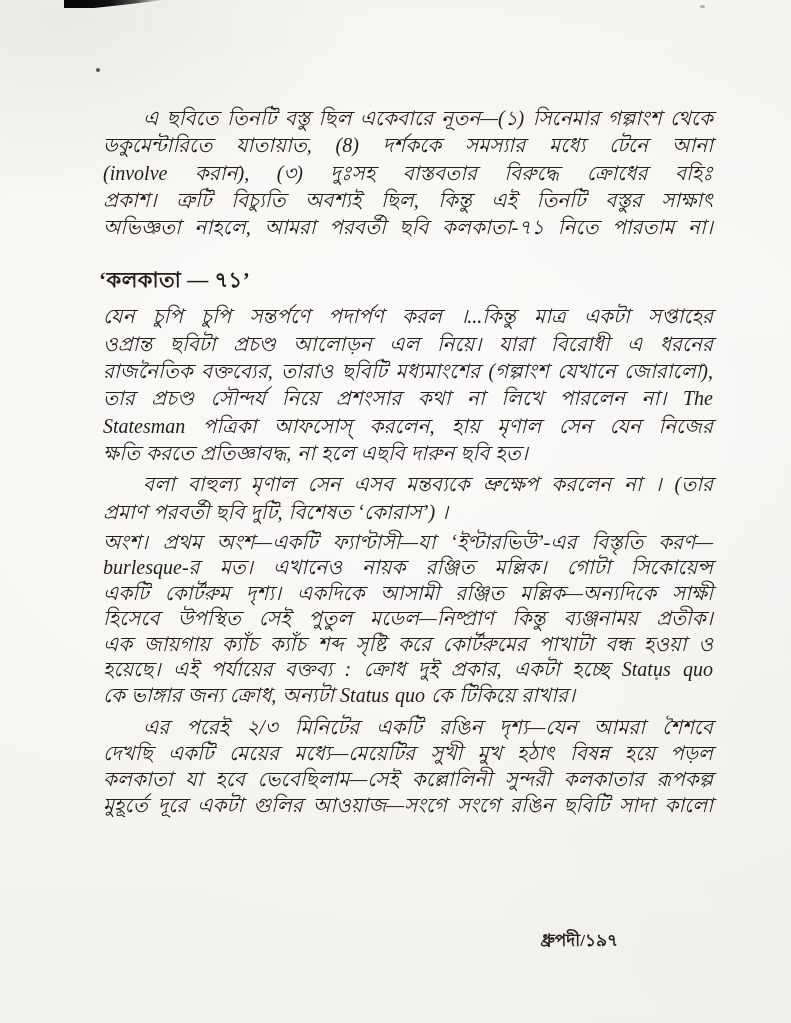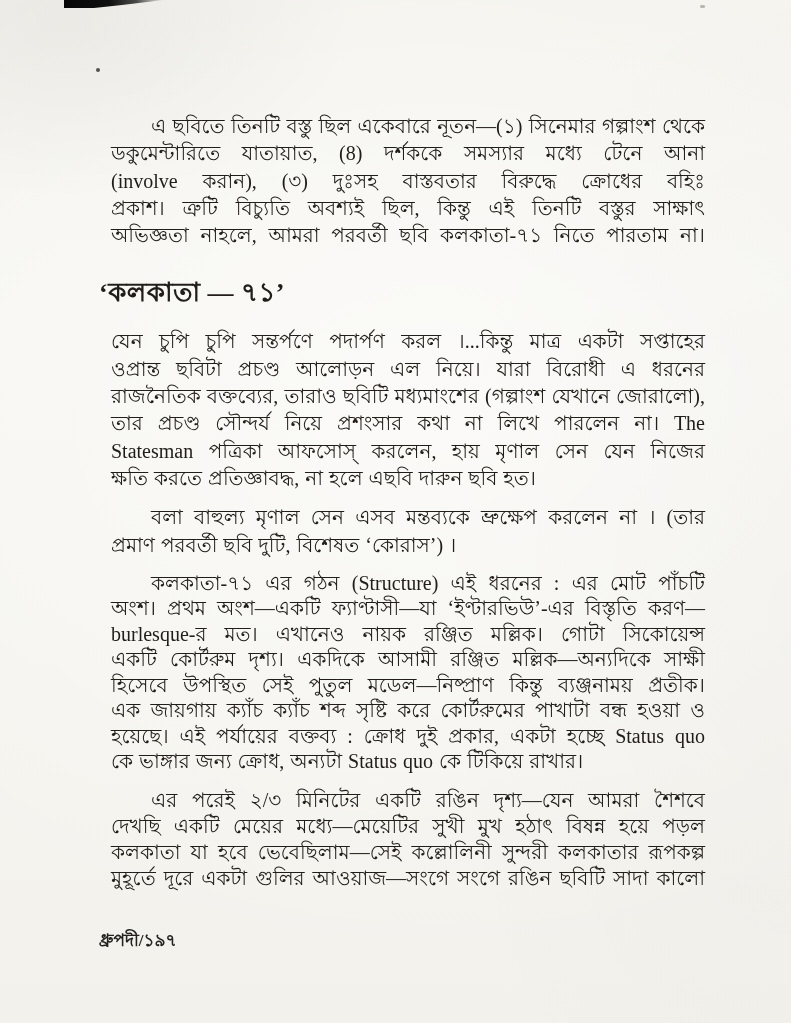--- a/index.html
+++ b/index.html
@@ -23,51 +23,52 @@
   
   .page-body {
     position: absolute;
     left: 99px;
     top: 101px;
     width: 618px;
   }
   .para {
     font-size: 20px;
     line-height: 27.3px;
-    margin: 12px;
+    margin: 4px;
     word-spacing: 1px;
+    font-style: italic;
   }
   .line {
     text-align: justify;
     text-align-last: justify;
     white-space: normal;
   }
   .line.last {
     text-align-last: left;
   }
   .line.indent {
     text-indent: 40px;
   }
   .heading {
-    font-size: 26px;
+    font-size: 21px;
     font-weight: bold;
     margin-top: 23px;
     margin-bottom: 4px;
     letter-spacing: 0.5px;
   }
   .para.p4 { line-height: 25.5px; }
   .para.p5 { margin-top: 6px; line-height: 26px; }
 
   
   .page-footer {
     position: absolute;
     left: 99px;
     top: 927px;
     width: 618px;
-    text-align: left;
+    text-align: right;
     padding-right: 99px;
     box-sizing: border-box;
     font-size: 17px;
     font-weight: bold;
     color: #262220;
   }
 
   
   .corner-wedge {
     position: absolute;
@@ -112,21 +113,20 @@
       <div class="line">রাজনৈতিক বক্তব্যের, তারাও ছবিটি মধ্যমাংশের (গল্পাংশ যেখানে জোরালো),</div>
       <div class="line">তার প্রচণ্ড সৌন্দর্য নিয়ে প্রশংসার কথা না লিখে পারলেন না।  The</div>
       <div class="line">Statesman পত্রিকা আফসোস্ করলেন, হায় মৃণাল সেন যেন নিজের</div>
       <div class="line last">ক্ষতি করতে প্রতিজ্ঞাবদ্ধ, না হলে এছবি দারুন ছবি হত।</div>
     </div>
     <div class="para p3">
       <div class="line indent">বলা বাহুল্য মৃণাল সেন এসব মন্তব্যকে ভ্রুক্ষেপ করলেন না ।  (তার</div>
       <div class="line last">প্রমাণ পরবর্তী ছবি দুটি, বিশেষত ‘কোরাস’) ।</div>
     </div>
     <div class="para p4">
-      <div class="line indent">কলকাতা-৭১ এর গঠন (Structure) এই ধরনের :  এর মোট পাঁচটি</div>
       <div class="line">অংশ। প্রথম অংশ—একটি ফ্যাণ্টাসী—যা ‘ইণ্টারভিউ’-এর বিস্তৃতি করণ—</div>
       <div class="line">burlesque-র মত।  এখানেও নায়ক রঞ্জিত মল্লিক।  গোটা সিকোয়েন্স</div>
       <div class="line">একটি কোর্টরুম দৃশ্য।  একদিকে আসামী রঞ্জিত মল্লিক—অন্যদিকে সাক্ষী</div>
       <div class="line">হিসেবে উপস্থিত সেই পুতুল মডেল—নিষ্প্রাণ কিন্তু ব্যঞ্জনাময় প্রতীক।</div>
       <div class="line">এক জায়গায় ক্যাঁচ ক্যাঁচ শব্দ সৃষ্টি করে কোর্টরুমের পাখাটা বন্ধ হওয়া ও</div>
       <div class="line">হয়েছে।  এই পর্যায়ের বক্তব্য : ক্রোধ দুই প্রকার, একটা হচ্ছে Status quo</div>
       <div class="line last">কে ভাঙ্গার জন্য ক্রোধ, অন্যটা Status quo কে টিকিয়ে রাখার।</div>
     </div>
     <div class="para p5">
       <div class="line indent">এর পরেই ২/৩ মিনিটের একটি রঙিন দৃশ্য—যেন আমরা শৈশবে</div>

